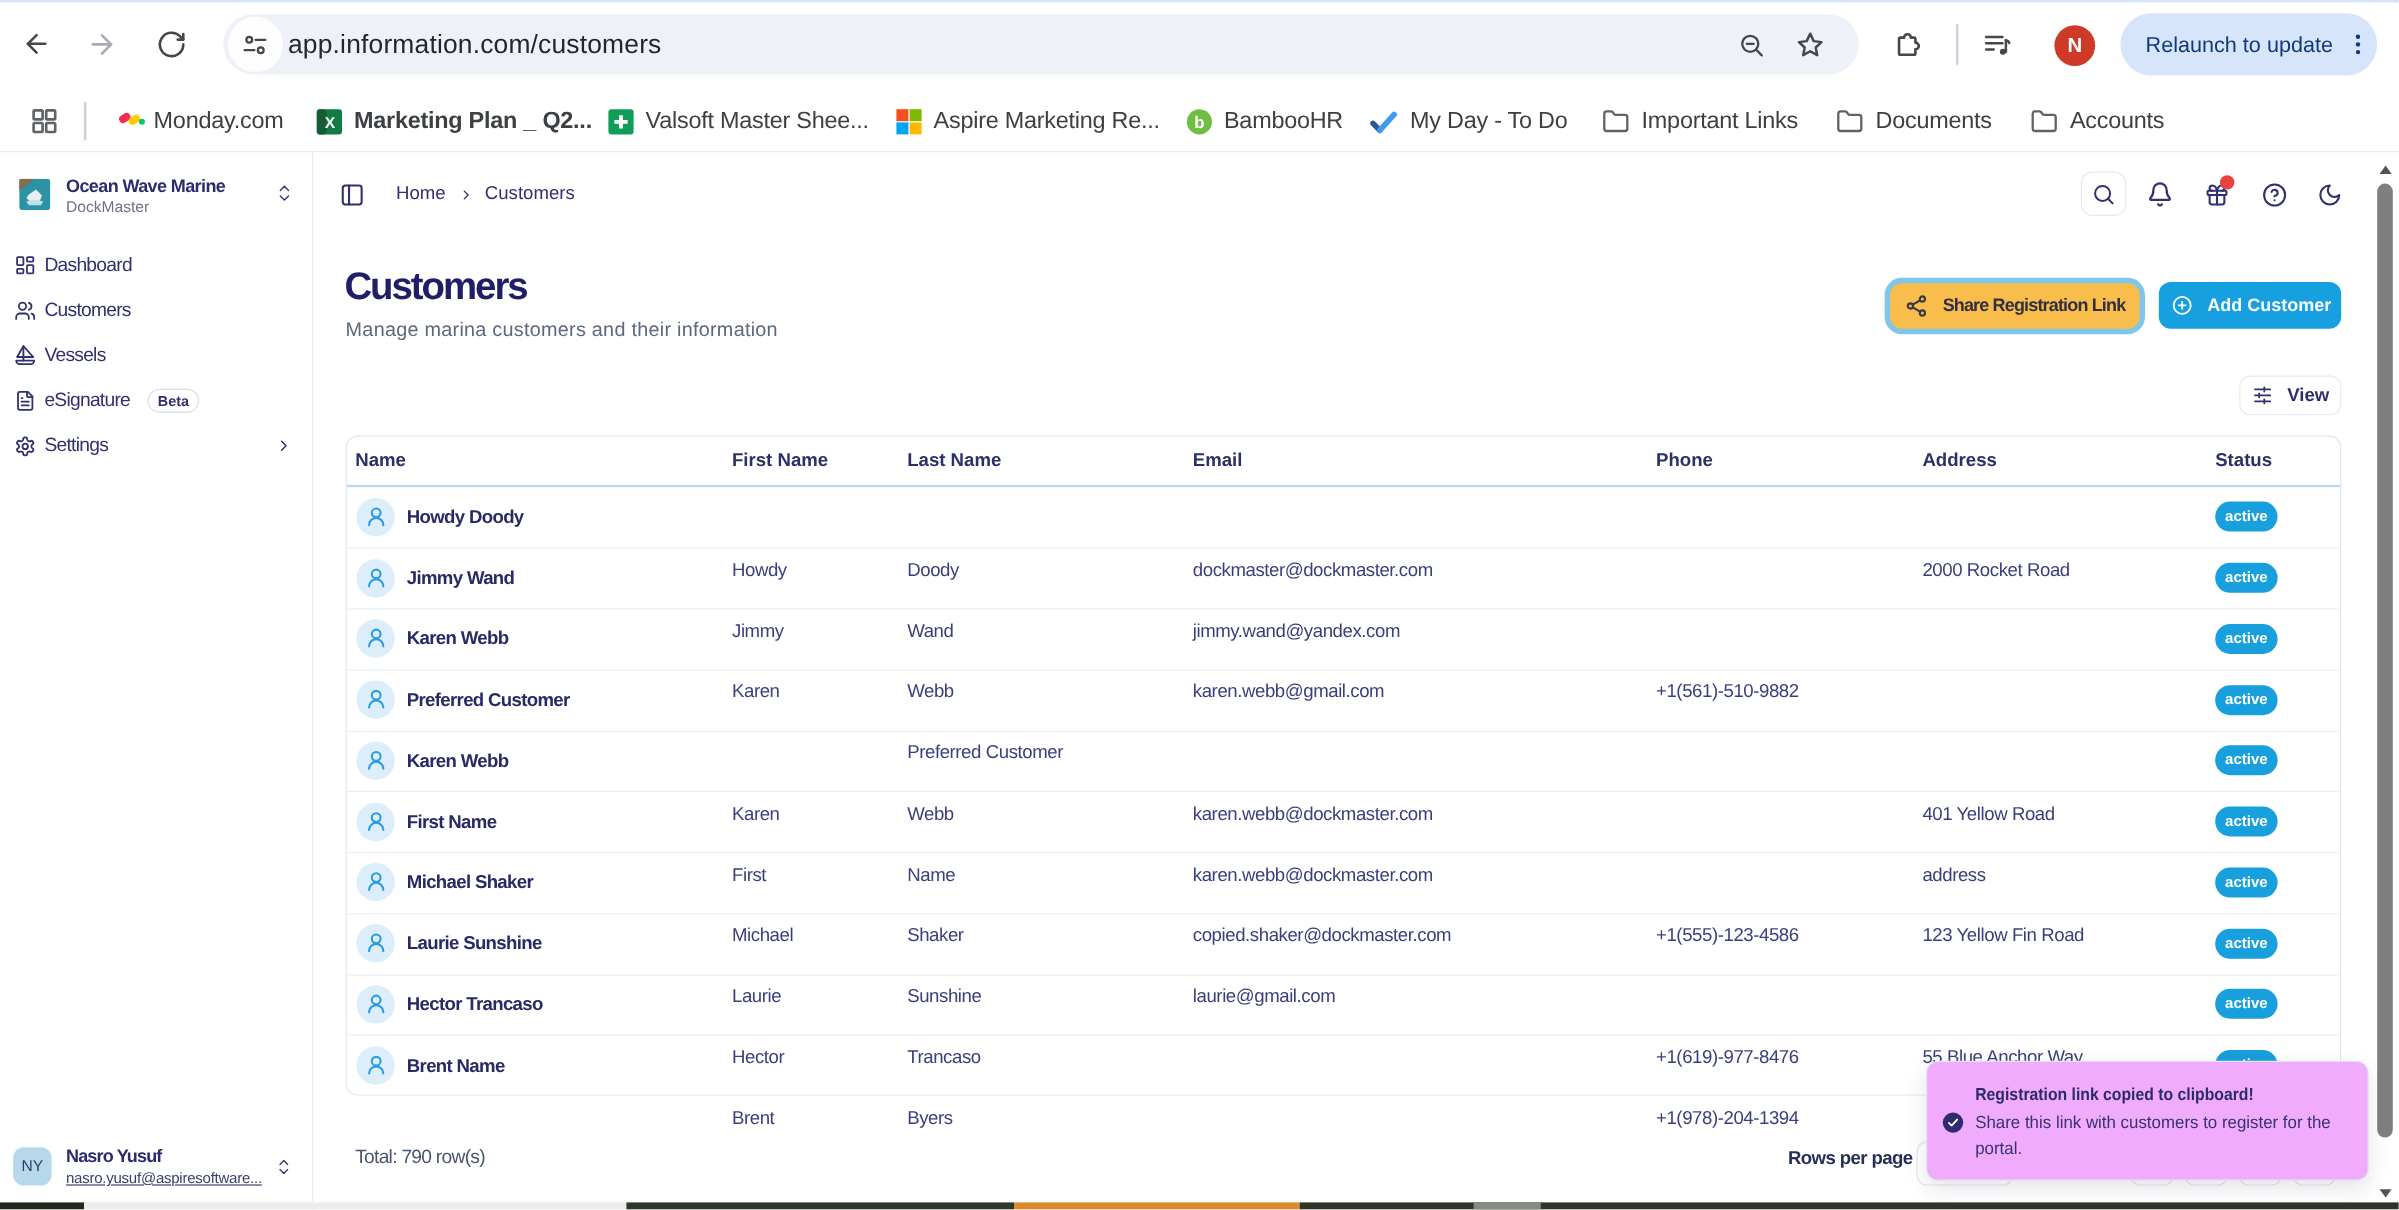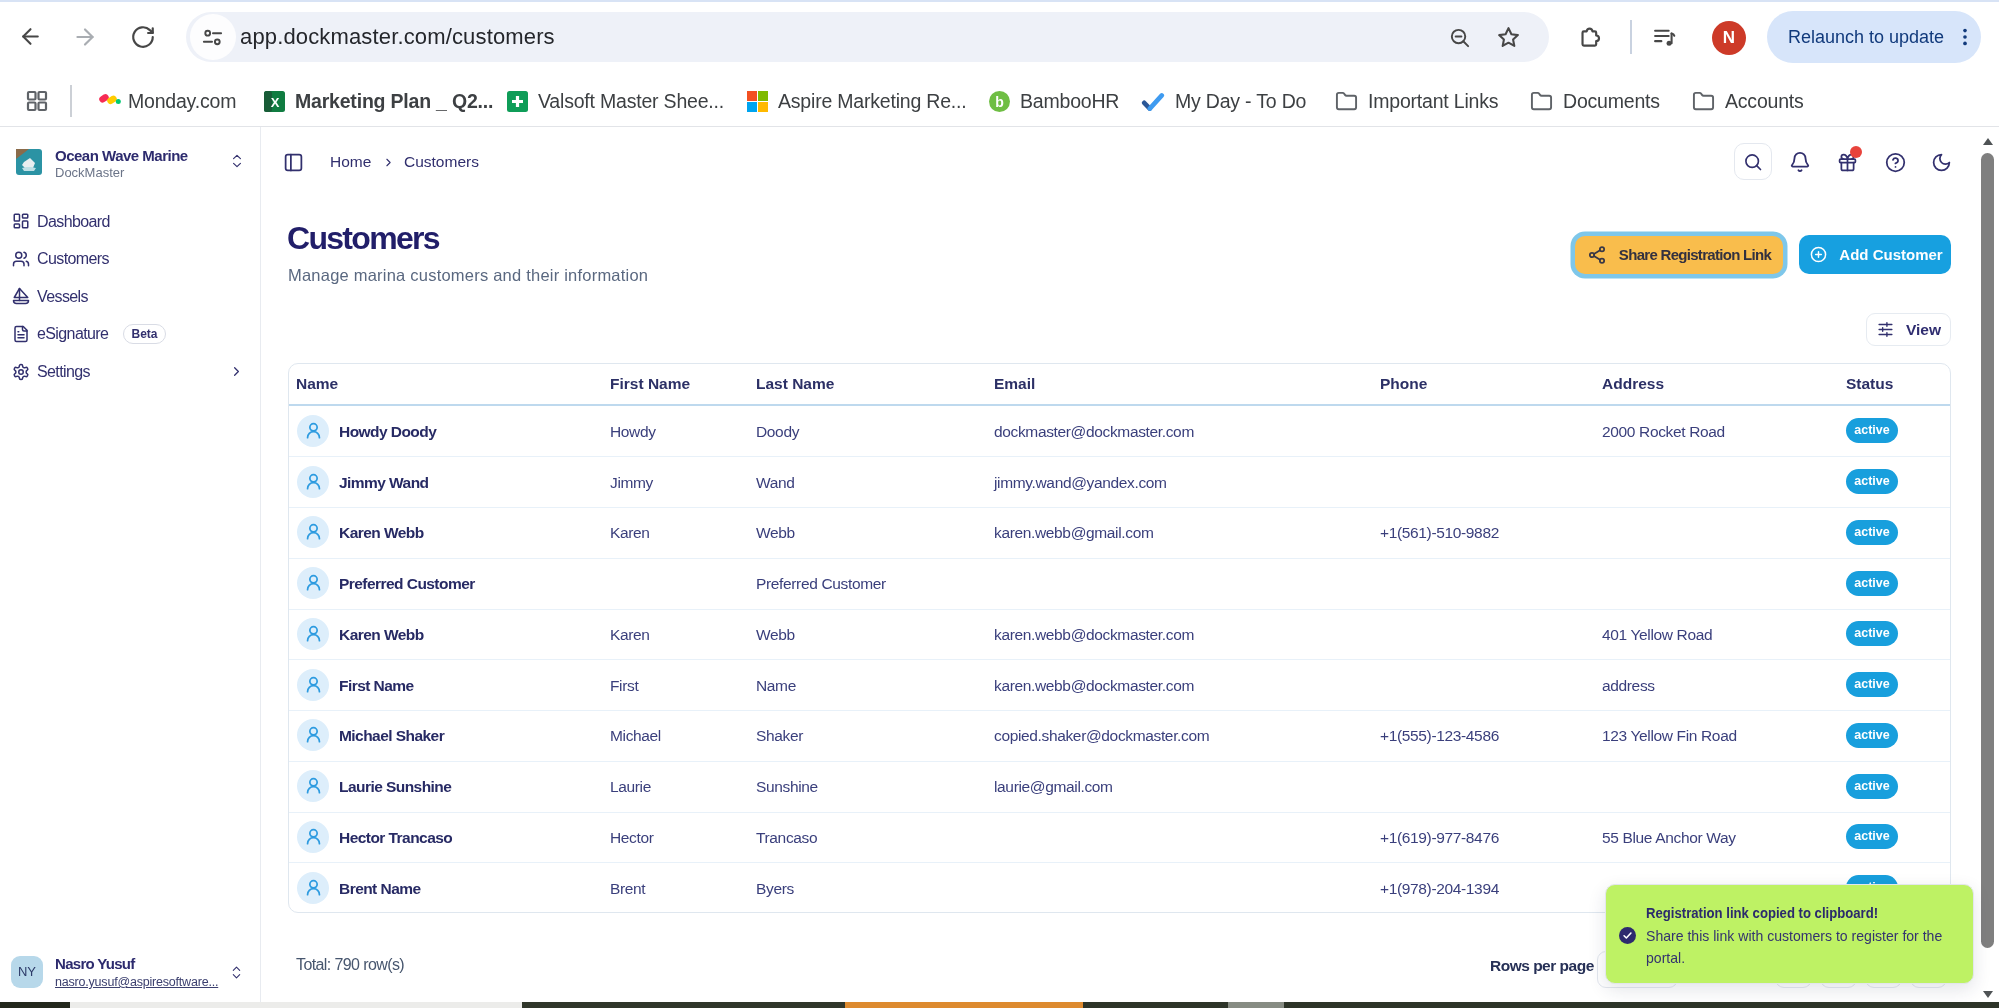--- a/index.html
+++ b/index.html
@@ -5,21 +5,21 @@
   * { margin:0; padding:0; box-sizing:border-box; }
   html,body { width:1999px; height:1008px; overflow:hidden; }
   body { font-family:"Liberation Sans", sans-serif; background:#fff; position:relative; }
   .abs { position:absolute; }
   svg { display:block; }
   .nav-ic { stroke:#32306e; stroke-width:2; fill:none; stroke-linecap:round; stroke-linejoin:round; }
   .chrome-ic { stroke:#474747; stroke-width:2; fill:none; stroke-linecap:round; stroke-linejoin:round; }
   .bm-t { position:absolute; top:0; height:51px; line-height:51px; font-size:19.5px; letter-spacing:-0.2px; color:#3d4043; }
   .fold { stroke:#5f6368; stroke-width:2; fill:none; stroke-linejoin:round; }
   .side-t { position:absolute; left:37px; font-size:16px; letter-spacing:-0.6px; color:#32306e; }
-  .cell { position:absolute; font-size:15.5px; letter-spacing:-0.35px; color:#3a3f7c; }
+  .cell { position:absolute; font-size:15.5px; letter-spacing:-0.35px; color:#3a3f7c;margin-top:44px; }
   .cellb { position:absolute; font-size:15.5px; font-weight:bold; letter-spacing:-0.55px; color:#272a64; }
 </style>
 </head>
 <body>
 
 <div class="abs" id="toolbar" style="left:0;top:0;width:1999px;height:76px;background:#ffffff;">
   <div class="abs" style="left:0;top:0;width:1999px;height:2px;background:#d8e3f5;"></div>
 
   <svg class="abs" style="left:18px;top:24px" width="25" height="25" viewBox="0 0 24 24">
       <g class="chrome-ic" stroke-width="2.1">
@@ -45,21 +45,21 @@
   <div class="abs" style="left:186px;top:12px;width:1363px;height:50px;border-radius:25px;background:#eef1f8;"></div>
   <div class="abs" style="left:190px;top:14px;width:46px;height:46px;border-radius:50%;background:#fdfdfe;"></div>
   <svg class="abs" style="left:201px;top:26px" width="23" height="23" viewBox="0 0 24 24">
       <g class="chrome-ic" stroke-width="2">
         <circle cx="7" cy="7.5" r="2.5"></circle>
         <path d="M12.5 7.5H21"></path>
         <path d="M3 16.5h8.5"></path>
         <circle cx="17" cy="16.5" r="2.5"></circle>
       </g>
     </svg>
-  <div class="abs" style="left:240px;top:12px;height:50px;line-height:50px;font-size:22px;letter-spacing:0.15px;color:#24262b;">app.dockmaster.com/customers</div>
+  <div class="abs" style="left:240px;top:12px;height:50px;line-height:50px;font-size:22px;letter-spacing:0.15px;color:#24262b;">app.information.com/customers</div>
 
   <svg class="abs" style="left:1448px;top:26px" width="23" height="23" viewBox="0 0 24 24">
       <g class="chrome-ic">
         <circle cx="11" cy="11" r="7"></circle>
         <path d="M21 21l-5.05-5.05"></path>
         <path d="M8 11h6"></path>
       </g>
     </svg>
 
   <svg class="abs" style="left:1496px;top:25px" width="25" height="25" viewBox="0 0 24 24">
@@ -485,21 +485,21 @@
 <div class="abs" id="scrollbar" style="left:1976px;top:127px;width:23px;height:881px;background:#fff;">
   <svg class="abs" style="left:6px;top:10px" width="12" height="10" viewBox="0 0 12 10">
       <path d="M6 1 L11 8 H1 Z" fill="#4f5355"></path>
     </svg>
   <div class="abs" style="left:5px;top:26px;width:13px;height:795px;border-radius:7px;background:#7f7f7f;"></div>
   <svg class="abs" style="left:6px;top:862px" width="12" height="10" viewBox="0 0 12 10">
       <path d="M6 9 L1 2 H11 Z" fill="#4f5355"></path>
     </svg>
 </div>
 
-<div class="abs" id="toast" style="left:1605px;top:884px;width:369px;height:100px;background:#bef264;border:1px solid #e3e6ec;border-radius:10px;box-shadow:0 6px 18px rgba(30,40,70,.12);">
+<div class="abs" id="toast" style="left:1605px;top:884px;width:369px;height:100px;background:#f0abfc;border:1px solid #e3e6ec;border-radius:10px;box-shadow:0 6px 18px rgba(30,40,70,.12);">
   <div class="abs" style="left:13px;top:42px;width:17px;height:17px;border-radius:50%;background:#2d2a6e;"></div>
   <svg class="abs" style="left:16px;top:45px" width="11" height="11" viewBox="0 0 24 24">
       <path d="M4.5 12.5l5 5 10-11" stroke="#fff" stroke-width="3.4" fill="none" stroke-linecap="round" stroke-linejoin="round"></path>
     </svg>
   <div class="abs" style="left:40px;top:20px;font-size:14.5px;font-weight:bold;color:#2b2a6c;white-space:nowrap;transform:scaleX(0.906);transform-origin:left;">Registration link copied to clipboard!</div>
   <div class="abs" style="left:40px;top:40px;width:330px;font-size:14.5px;line-height:22px;color:#34336f;transform:scaleX(0.97);transform-origin:left;">Share this link with customers to register for the portal.</div>
 </div>
 
 <div class="abs" id="bottomstrip" style="left:0;top:1002px;width:1999px;height:6px;background:#fff;">
   <div class="abs" style="left:0;top:0;width:70px;height:6px;background:#23281d;"></div>

